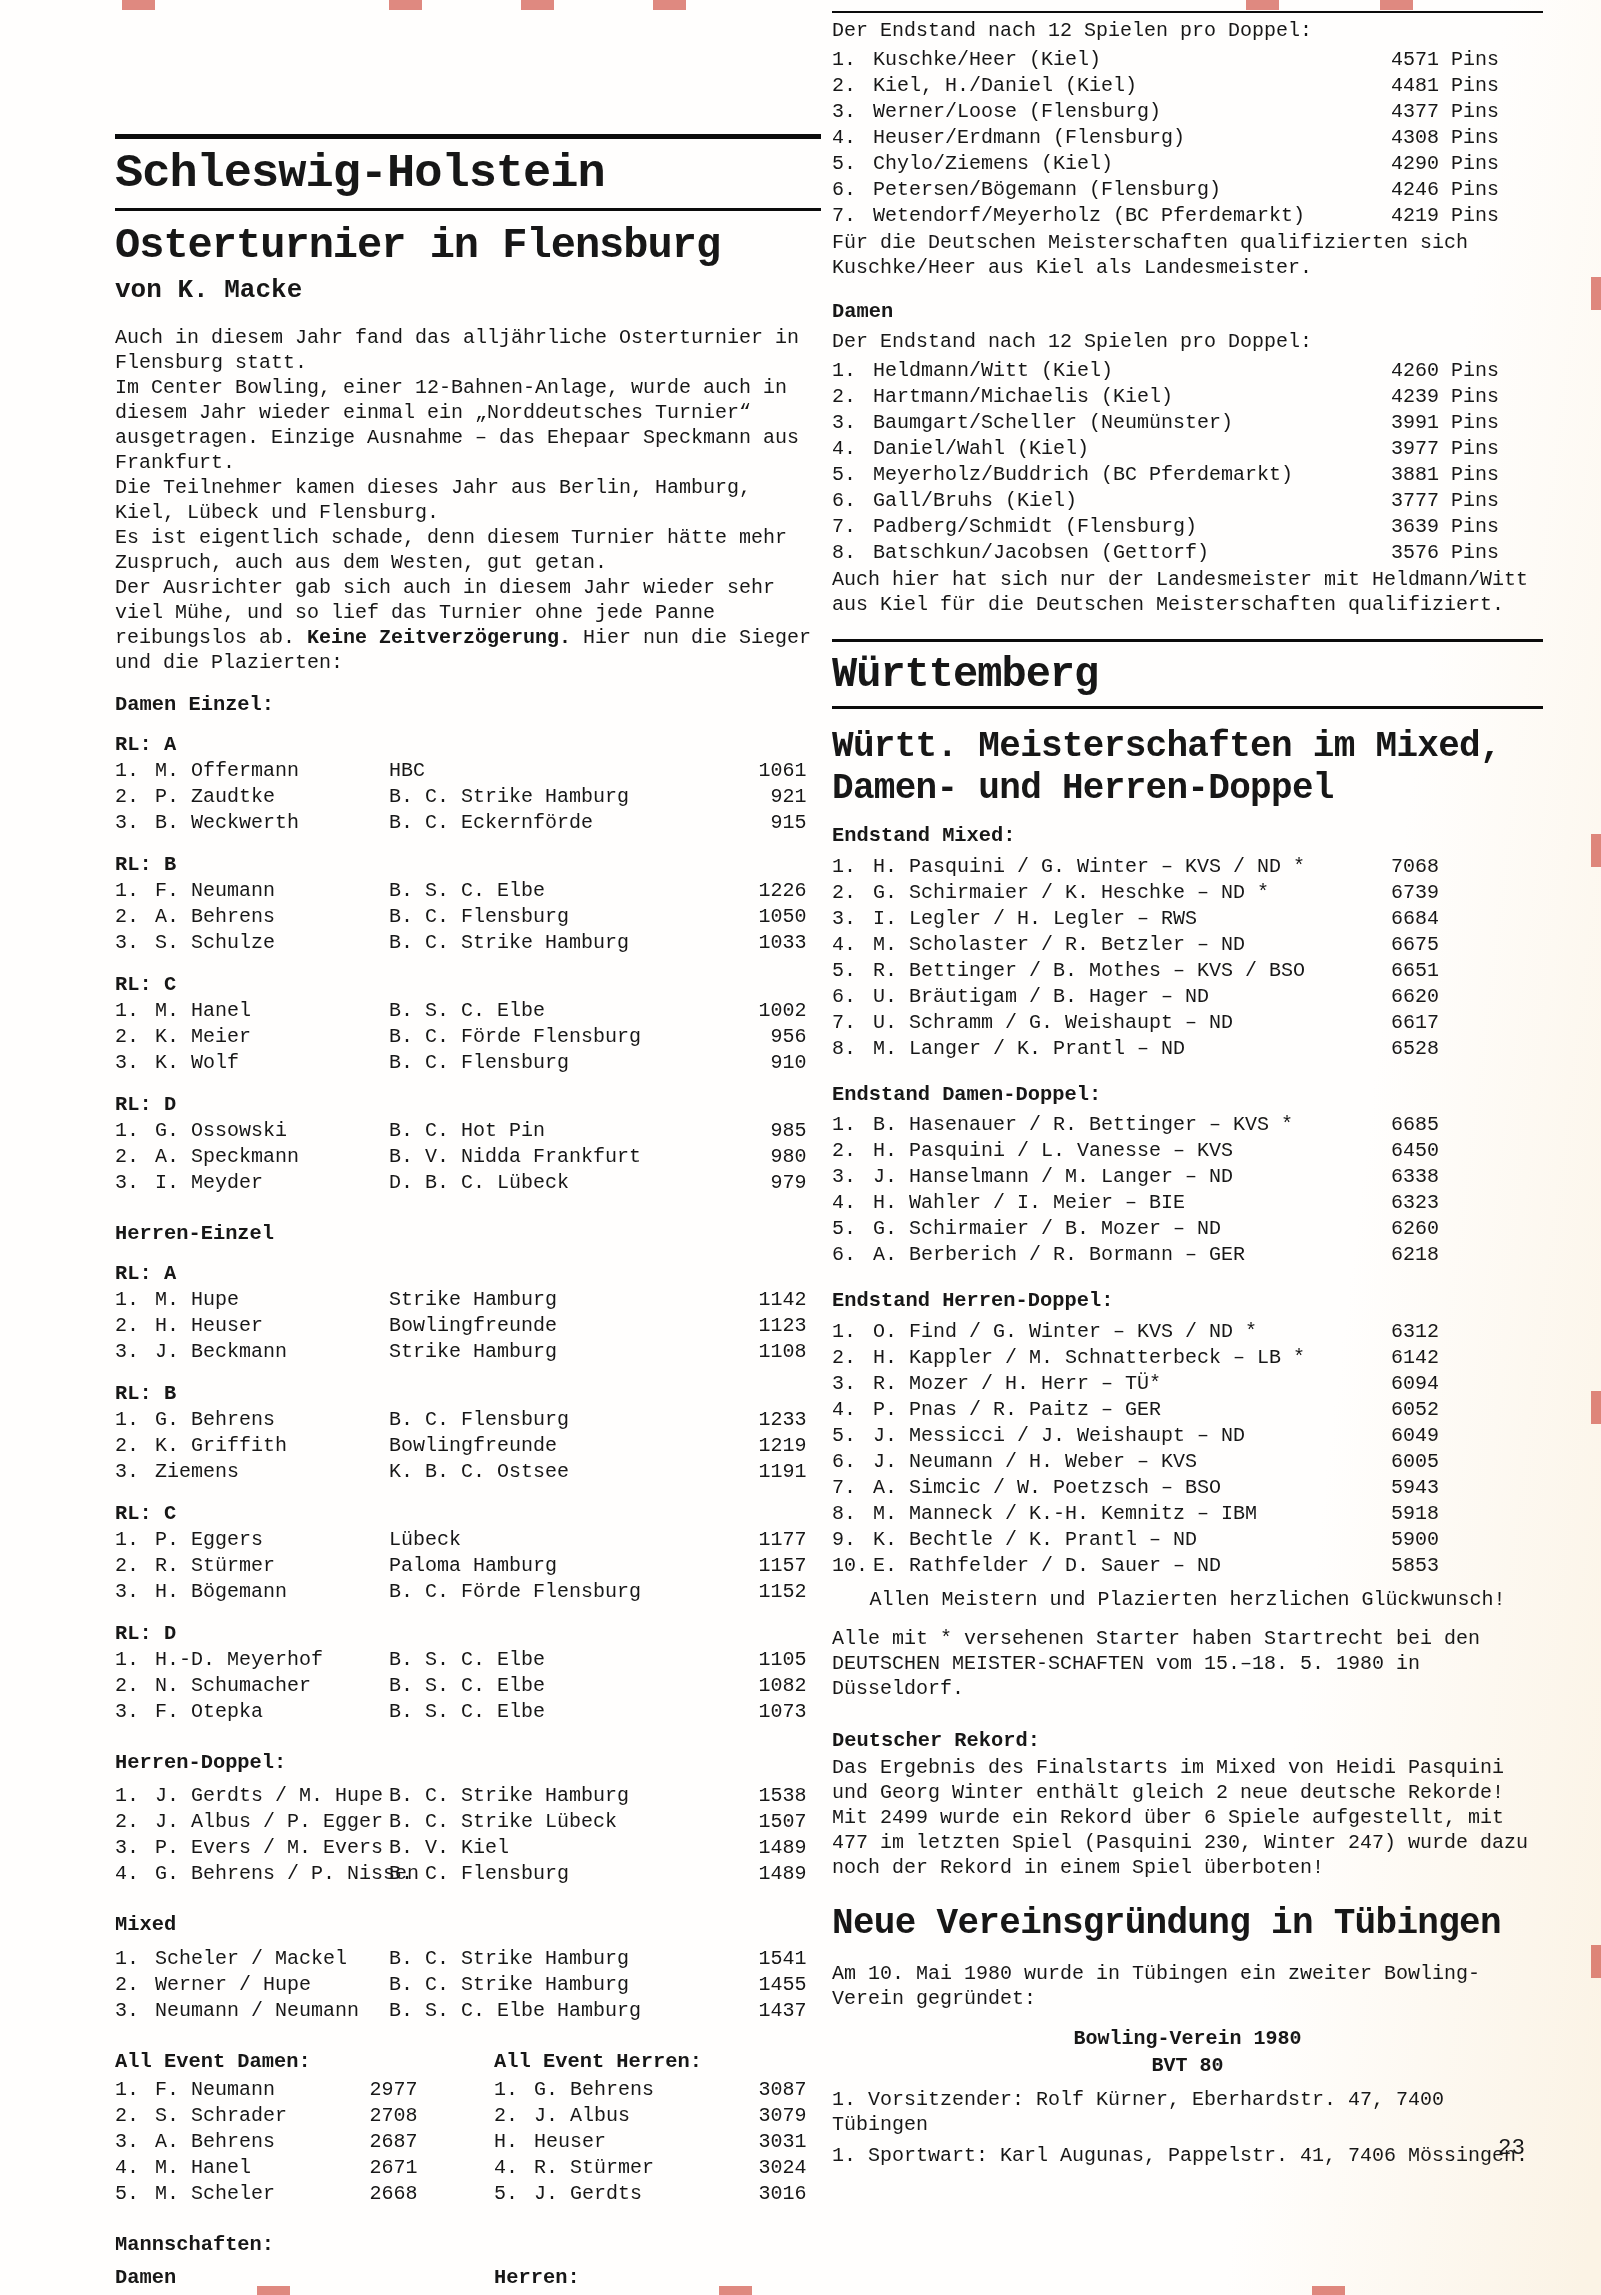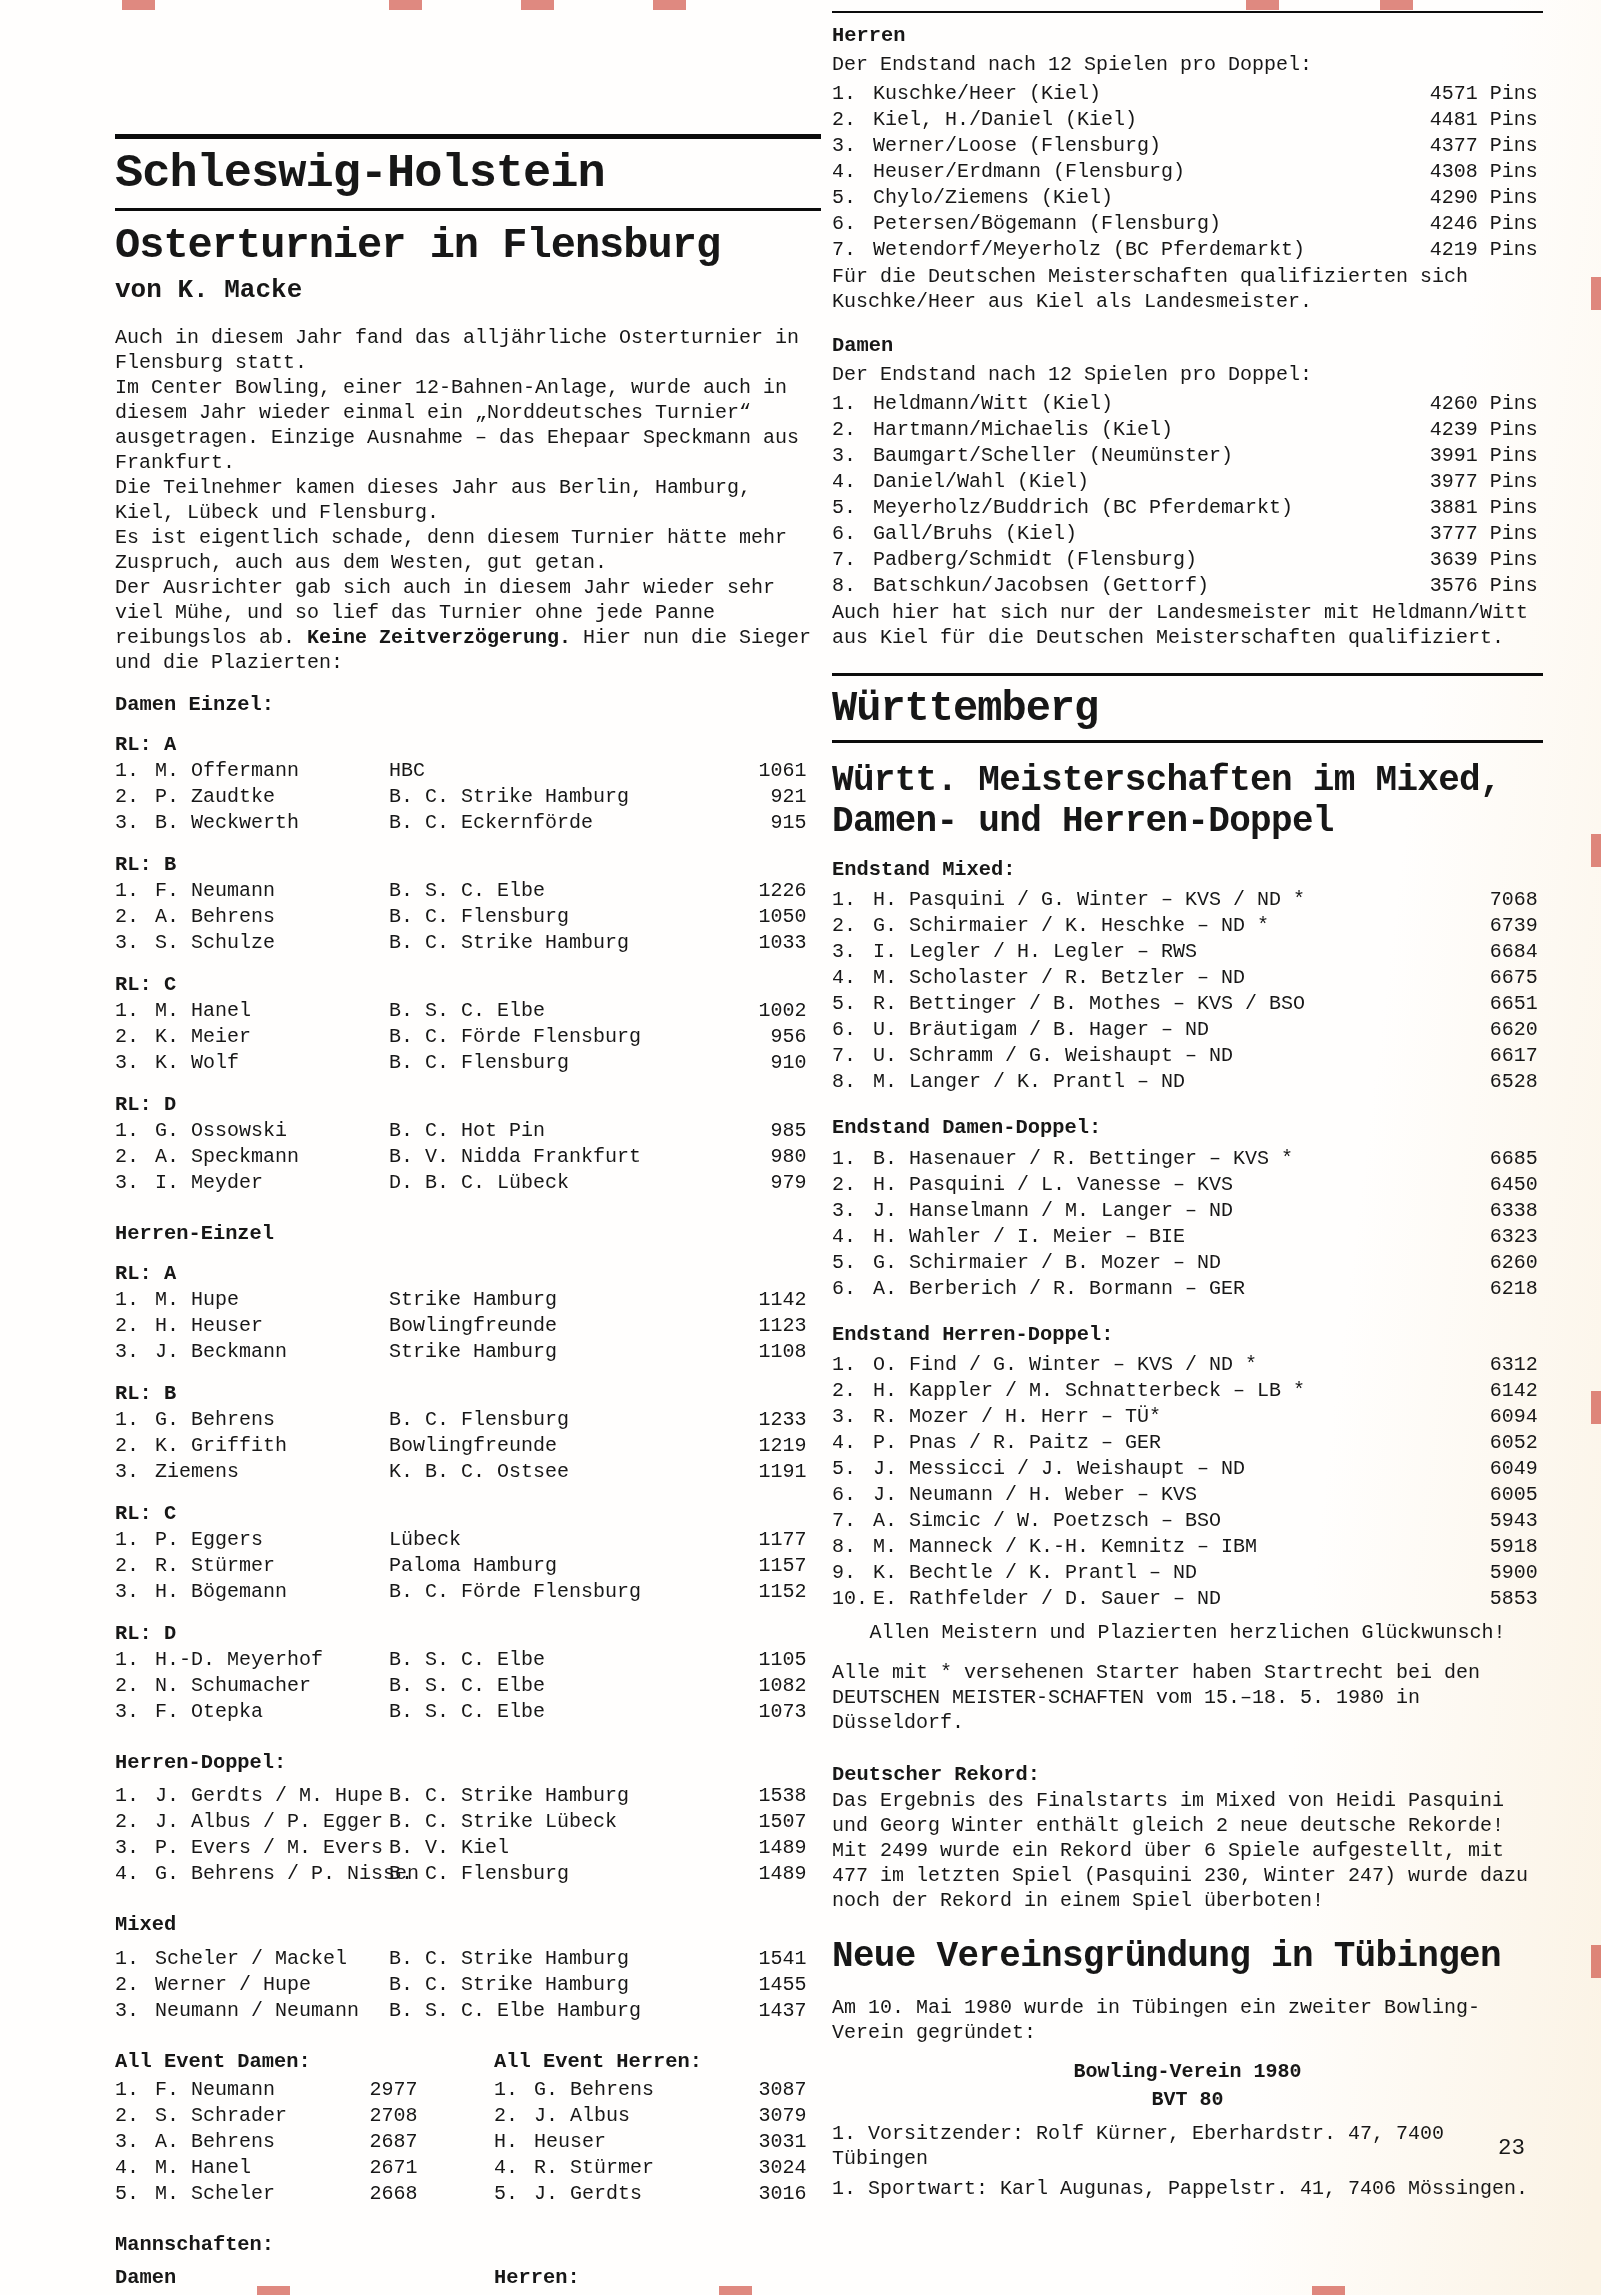--- a/index.html
+++ b/index.html
@@ -33,21 +33,21 @@
   .sec-title{font-size:20.4px;font-weight:700;margin:18.5px 0 0;}
   .sec-title.xgap{margin-top:26px;}
   .group-label{font-size:20.4px;font-weight:700;margin:17px 0 2px;}
 
   .lrow{display:grid;grid-template-columns:40px 234px 1fr 79px;font-size:20px;line-height:26px;}
   .lrow span{white-space:nowrap;}
   .lrow .score{text-align:right;padding-right:14.5px;}
 
   .rrow{display:grid;grid-template-columns:41px 1fr 152px;font-size:20px;line-height:26px;}
   .rrow span{white-space:nowrap;}
-  .rrow .pins{text-align:right;padding-right:5.3px;}
+  .rrow .pins{text-align:left;padding-right:5.3px;}
 
   .twocol{display:grid;grid-template-columns:317px 327px;column-gap:62px;}
   .aerow{display:grid;grid-template-columns:40px 1fr 79px;font-size:20px;line-height:26px;}
   .aerow .score{text-align:right;padding-right:14.5px;}
   .aerow span{white-space:nowrap;}
 
   .right-title{margin-top:128px;}
   .h-right{font-size:42px;}
   .rule-under-title{margin-top:10.6px;}
   .sub-label{font-size:20.4px;font-weight:700;}
@@ -465,21 +465,20 @@
             <span class="score">5424</span>
           </div>
 
       </div>
     </div>
   </div>
 
   <div class="col col-right">
     <div class="rule rule-thin rule-under-title"></div>
 
-    <p class="sub-label mt16">Herren</p>
     <p class="body-text mt8">Der Endstand nach 12 Spielen pro Doppel:</p>
 
       <div class="rrow">
         <span class="rank">1.</span>
         <span class="name">Kuschke/Heer (Kiel)</span>
         <span class="pins">4571 Pins</span>
       </div>
 
       <div class="rrow">
         <span class="rank">2.</span>

